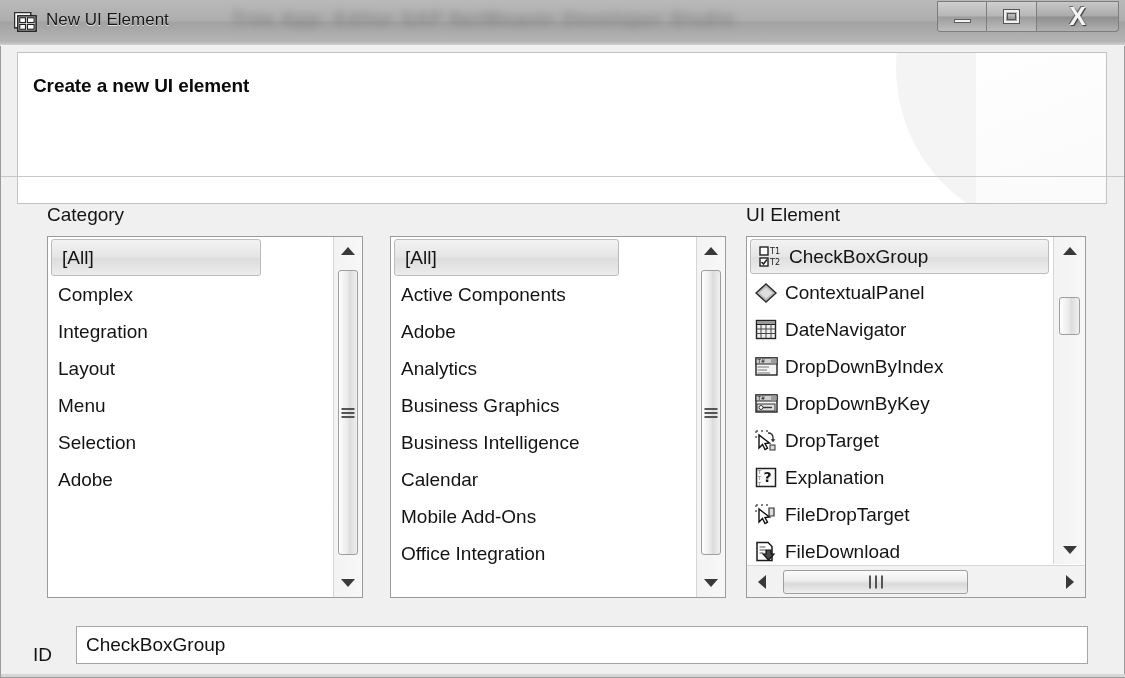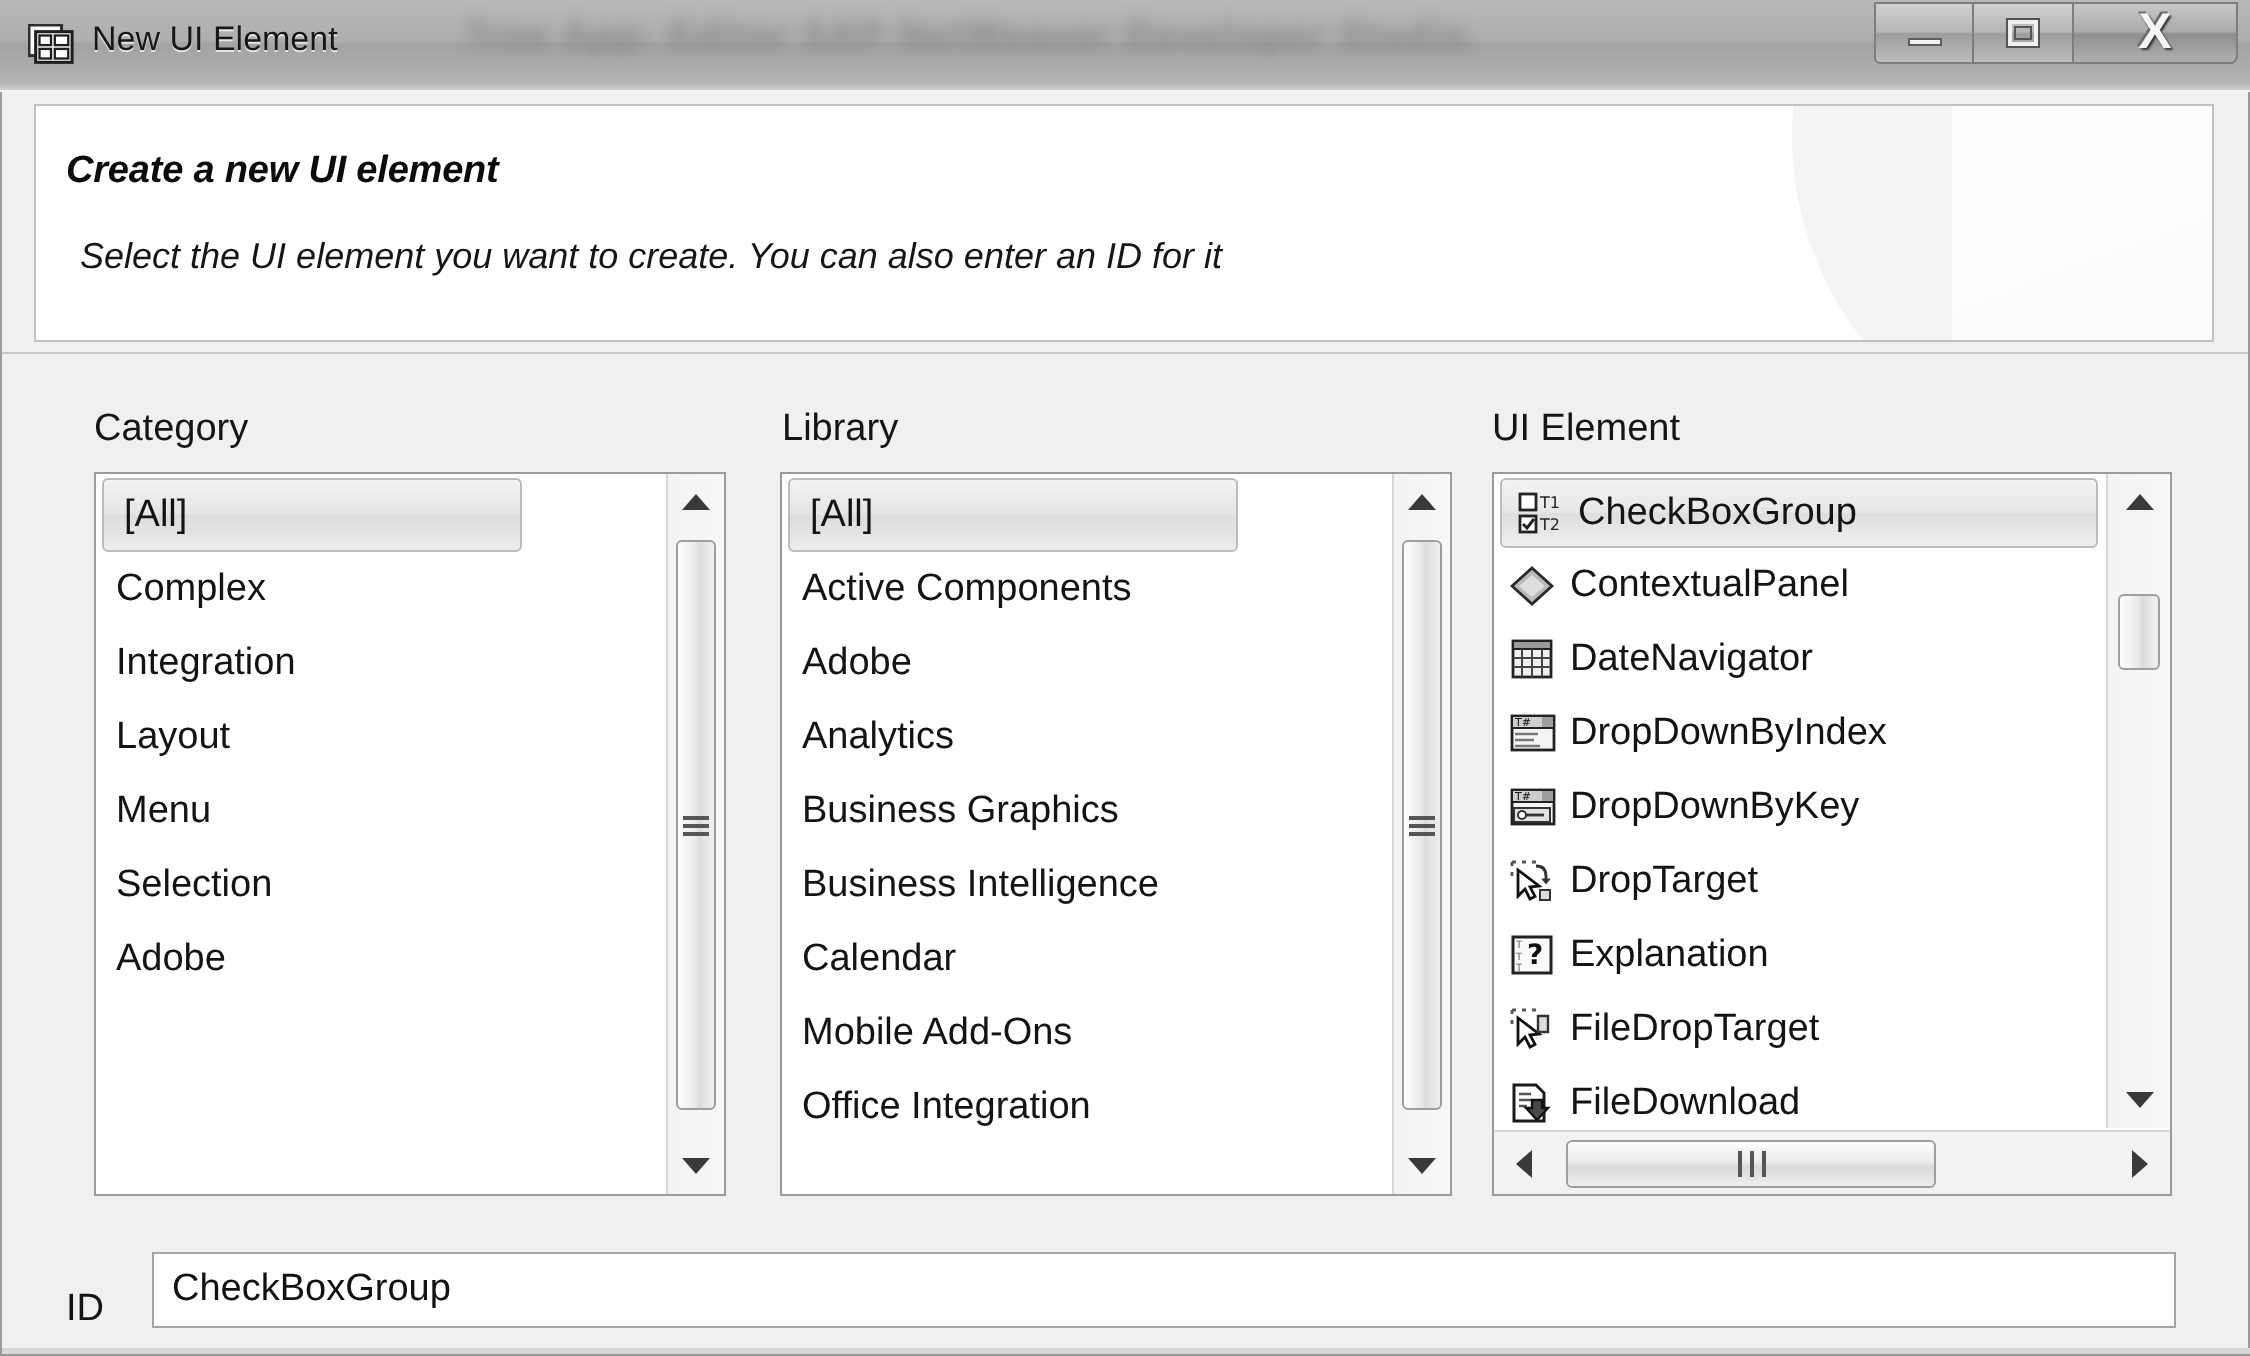--- a/index.html
+++ b/index.html
@@ -125,26 +125,25 @@
     border: 1px solid #9a9a9a;
     border-top: none;
     box-sizing: border-box;
   }
 
   
   .header-panel {
     position: absolute;
     left: 16px; top: 6px;
     width: 1090px;
-    height: 119px;
+    height: 152px;
     background: #ffffff;
     border: 1px solid #c2c2c2;
     box-sizing: border-box;
     overflow: hidden;
-    font-style: italic;
   }
   .header-sheen {
     position: absolute;
     right: -120px; top: -150px;
     width: 330px; height: 330px;
     border-radius: 50%;
     background: #f4f4f4;
   }
   .header-sheen2 {
     position: absolute;
@@ -430,27 +429,25 @@
       </div>
     </div>
   </div>
 
   <div class="dialog-body">
 
     <div class="header-panel">
       <div class="header-sheen"></div>
       <div class="header-sheen2"></div>
       <div class="header-title">Create a new UI element</div>
-      <div class="header-desc">Select the UI element you want to create. You can also enter an ID for it</div>
     </div>
 
     <div class="header-sep"></div>
 
     <div class="col-label" id="label-category">Category</div>
-    <div class="col-label" id="label-library">Library</div>
     <div class="col-label" id="label-element">UI Element</div>
 
     <div class="listbox" id="list-category">
       <div class="list-items">
         <div class="list-item selected">[All]</div>
         <div class="list-item">Complex</div>
         <div class="list-item">Integration</div>
         <div class="list-item">Layout</div>
         <div class="list-item">Menu</div>
         <div class="list-item">Selection</div>

